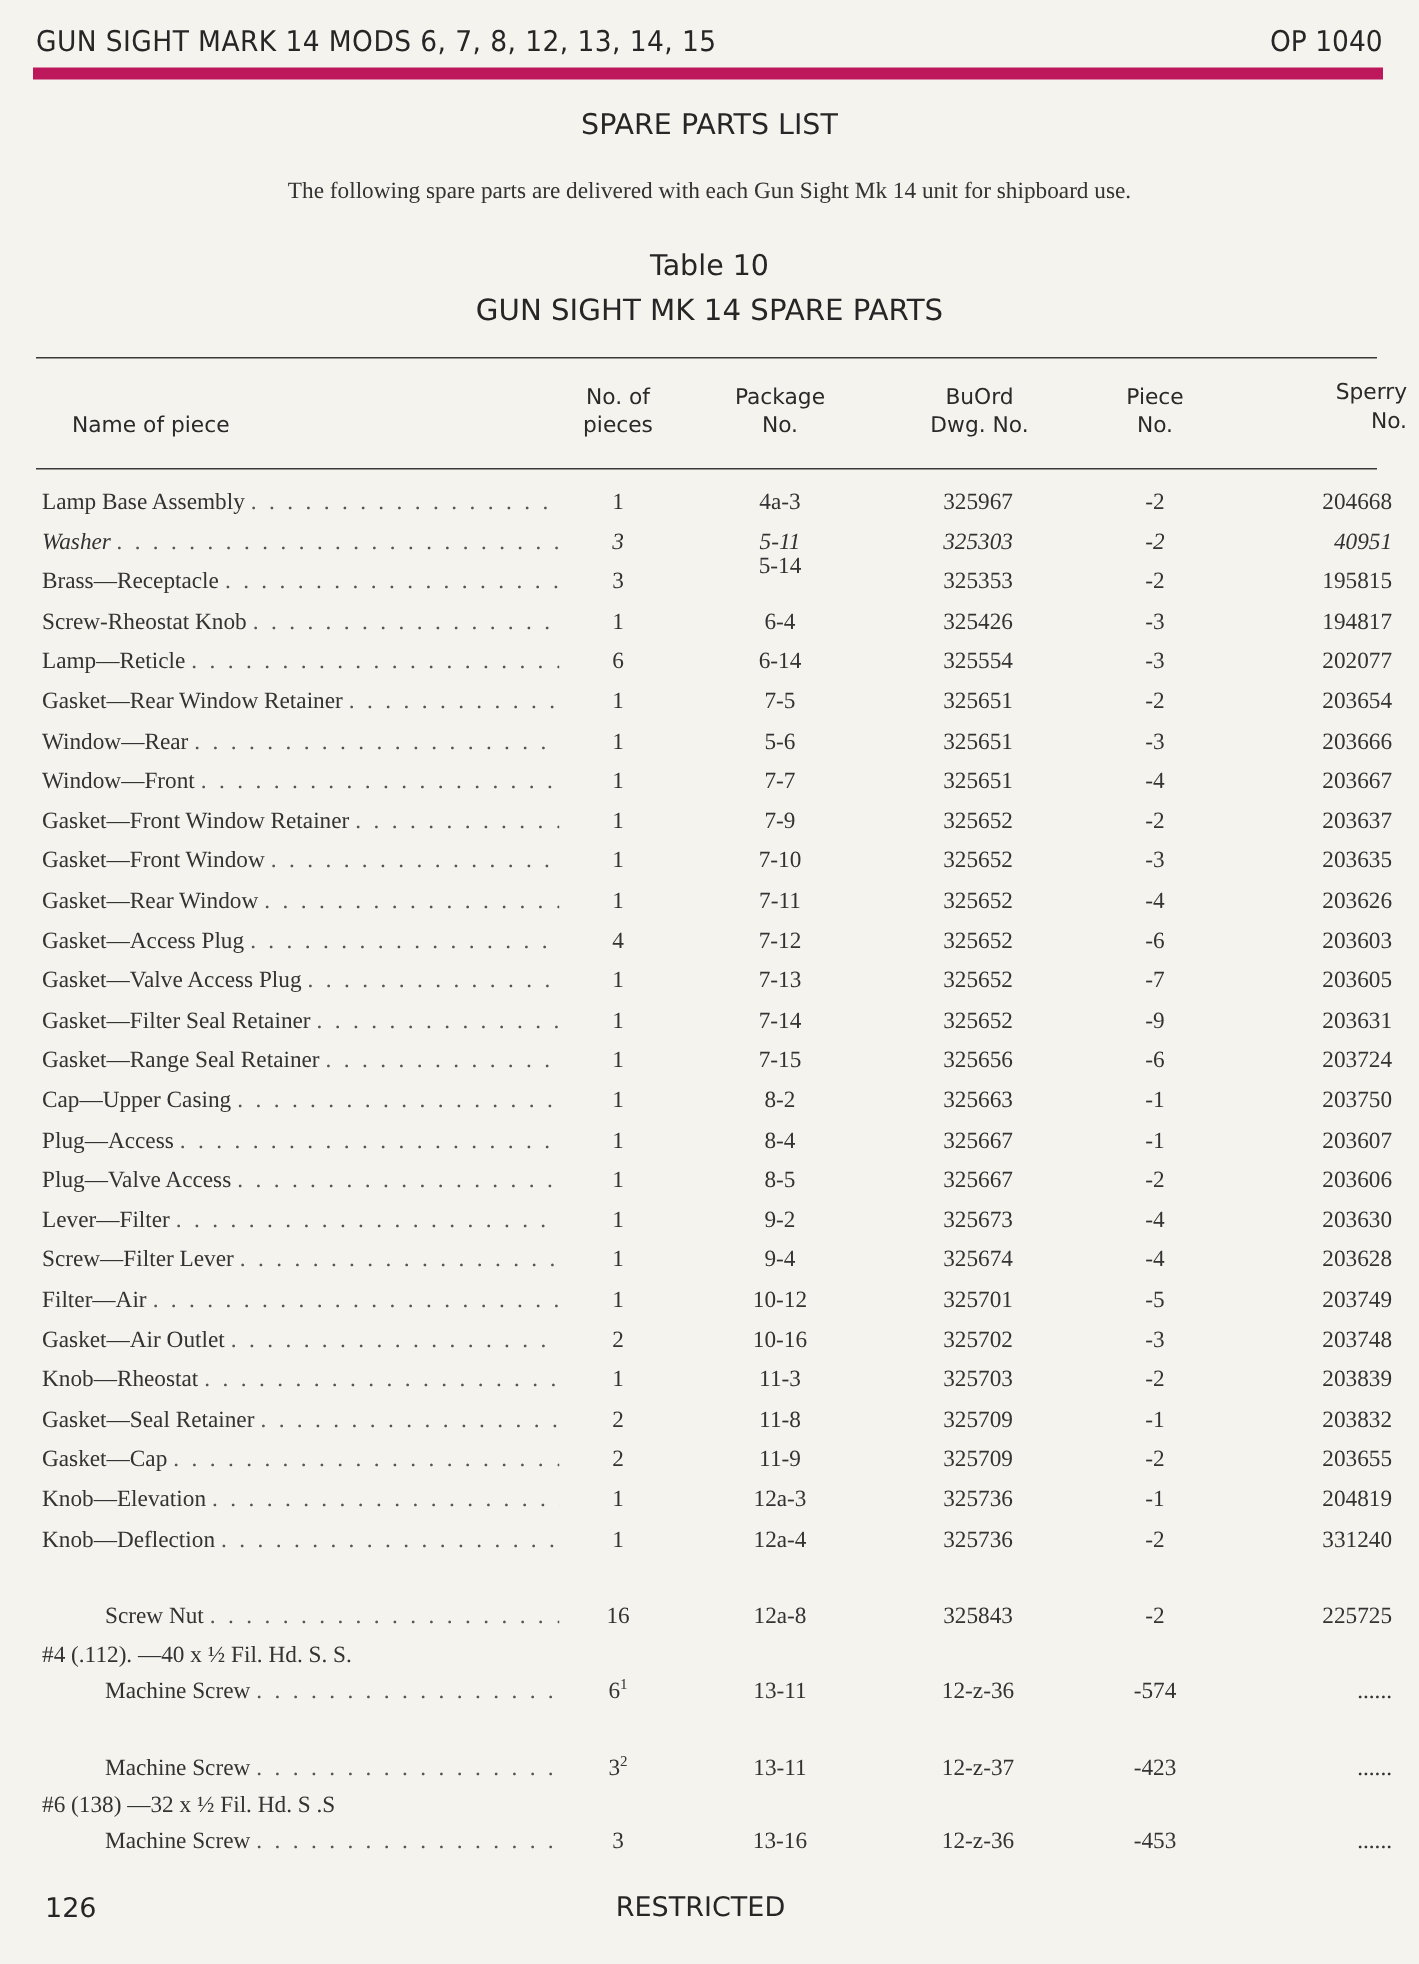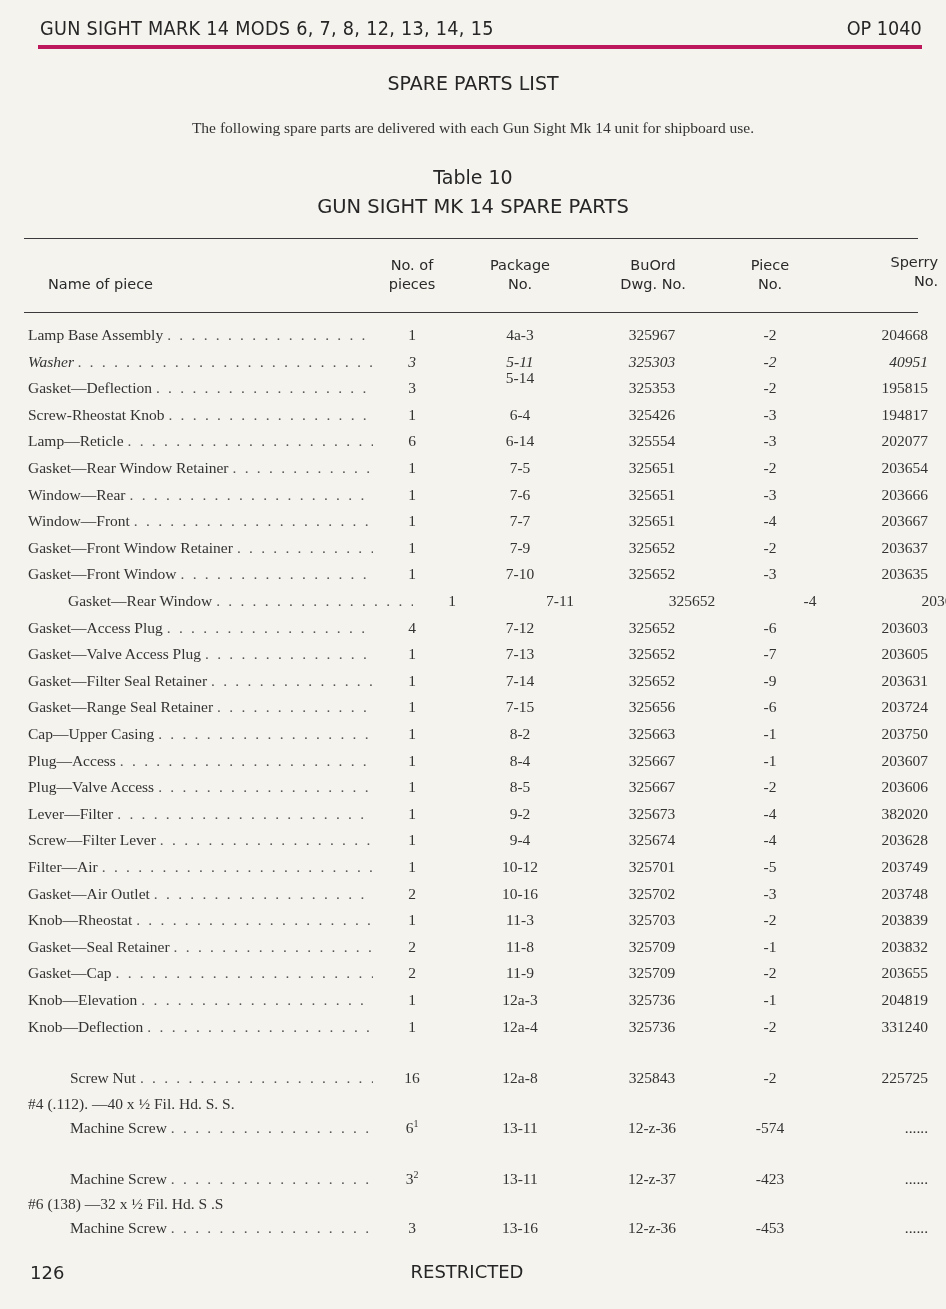--- a/index.html
+++ b/index.html
@@ -5,22 +5,22 @@
   html, body { margin: 0; padding: 0; }
   body {
     width: 946px; height: 1309px; overflow: hidden;
     background: #f4f3ee;
     color: #2a2a2a;
     position: relative;
     font-family: "Liberation Serif", "DejaVu Serif", serif;
   }
   .sans { font-family: "DejaVu Sans", "Liberation Sans", sans-serif; }
   .page-header {
-    position: absolute; left: 38px; right: 24px; top: 12px; height: 33px;
-    border-bottom: 4px solid #be185d;
+    position: absolute; left: 22px; right: 24px; top: 12px; height: 33px;
+    border-bottom: 8px solid #be185d;
   }
   .page-header .title {
     position: absolute; left: 2px; top: 5px;
     font-size: 19px; letter-spacing: 0.3px; color: #262626;
     transform: scaleX(0.93); transform-origin: left;
   }
   .page-header .doc-id {
     position: absolute; right: 0; top: 5px;
     font-size: 19px; color: #262626;
     transform: scaleX(0.93); transform-origin: right;
@@ -144,21 +144,21 @@
         <span class="dots">. . . . . . . . . . . . . . . . . . . . . . . . . . . . . . . . . . . . . . . . . . . . .</span>
       </div>
       <span class="cell qty" style="top:353px"><span>3</span><sup></sup></span>
       <span class="cell pkg" style="top:353px">5-11</span>
       <span class="cell buord" style="top:353px">325303</span>
       <span class="cell piece" style="top:353px">-2</span>
       <span class="cell sperry" style="top:353px">40951</span>
     </div>
     <div class="row" style="top: 0px;">
       <div class="name-wrap name-cell" style="top:379px">
-        <span>Gasket—Deflection</span>
+        <span>Brass—Receptacle</span>
         <span class="dots">. . . . . . . . . . . . . . . . . . . . . . . . . . . . . . . . . . . . . . . . . . . . .</span>
       </div>
       <span class="cell qty" style="top:379px"><span>3</span><sup></sup></span>
       <span class="cell pkg" style="top:369px">5-14</span>
       <span class="cell buord" style="top:379px">325353</span>
       <span class="cell piece" style="top:379px">-2</span>
       <span class="cell sperry" style="top:379px">195815</span>
     </div>
     <div class="row" style="top: 0px;">
       <div class="name-wrap name-cell" style="top:406px">
@@ -192,21 +192,21 @@
       <span class="cell buord" style="top:459px">325651</span>
       <span class="cell piece" style="top:459px">-2</span>
       <span class="cell sperry" style="top:459px">203654</span>
     </div>
     <div class="row" style="top: 0px;">
       <div class="name-wrap name-cell" style="top:486px">
         <span>Window—Rear</span>
         <span class="dots">. . . . . . . . . . . . . . . . . . . . . . . . . . . . . . . . . . . . . . . . . . . . .</span>
       </div>
       <span class="cell qty" style="top:486px"><span>1</span><sup></sup></span>
-      <span class="cell pkg" style="top:486px">7-6</span>
+      <span class="cell pkg" style="top:486px">5-6</span>
       <span class="cell buord" style="top:486px">325651</span>
       <span class="cell piece" style="top:486px">-3</span>
       <span class="cell sperry" style="top:486px">203666</span>
     </div>
     <div class="row" style="top: 0px;">
       <div class="name-wrap name-cell" style="top:512px">
         <span>Window—Front</span>
         <span class="dots">. . . . . . . . . . . . . . . . . . . . . . . . . . . . . . . . . . . . . . . . . . . . .</span>
       </div>
       <span class="cell qty" style="top:512px"><span>1</span><sup></sup></span>
@@ -230,21 +230,21 @@
       <div class="name-wrap name-cell" style="top:565px">
         <span>Gasket—Front Window</span>
         <span class="dots">. . . . . . . . . . . . . . . . . . . . . . . . . . . . . . . . . . . . . . . . . . . . .</span>
       </div>
       <span class="cell qty" style="top:565px"><span>1</span><sup></sup></span>
       <span class="cell pkg" style="top:565px">7-10</span>
       <span class="cell buord" style="top:565px">325652</span>
       <span class="cell piece" style="top:565px">-3</span>
       <span class="cell sperry" style="top:565px">203635</span>
     </div>
-    <div class="row" style="top: 0px; margin-left: 40px;">
+    <div class="row" style="top: 0px;">
       <div class="name-wrap name-cell" style="top:592px">
         <span>Gasket—Rear Window</span>
         <span class="dots">. . . . . . . . . . . . . . . . . . . . . . . . . . . . . . . . . . . . . . . . . . . . .</span>
       </div>
       <span class="cell qty" style="top:592px"><span>1</span><sup></sup></span>
       <span class="cell pkg" style="top:592px">7-11</span>
       <span class="cell buord" style="top:592px">325652</span>
       <span class="cell piece" style="top:592px">-4</span>
       <span class="cell sperry" style="top:592px">203626</span>
     </div>
@@ -327,21 +327,21 @@
     </div>
     <div class="row" style="top: 0px;">
       <div class="name-wrap name-cell" style="top:805px">
         <span>Lever—Filter</span>
         <span class="dots">. . . . . . . . . . . . . . . . . . . . . . . . . . . . . . . . . . . . . . . . . . . . .</span>
       </div>
       <span class="cell qty" style="top:805px"><span>1</span><sup></sup></span>
       <span class="cell pkg" style="top:805px">9-2</span>
       <span class="cell buord" style="top:805px">325673</span>
       <span class="cell piece" style="top:805px">-4</span>
-      <span class="cell sperry" style="top:805px">382020</span>
+      <span class="cell sperry" style="top:805px">203630</span>
     </div>
     <div class="row" style="top: 0px;">
       <div class="name-wrap name-cell" style="top:831px">
         <span>Screw—Filter Lever</span>
         <span class="dots">. . . . . . . . . . . . . . . . . . . . . . . . . . . . . . . . . . . . . . . . . . . . .</span>
       </div>
       <span class="cell qty" style="top:831px"><span>1</span><sup></sup></span>
       <span class="cell pkg" style="top:831px">9-4</span>
       <span class="cell buord" style="top:831px">325674</span>
       <span class="cell piece" style="top:831px">-4</span>

